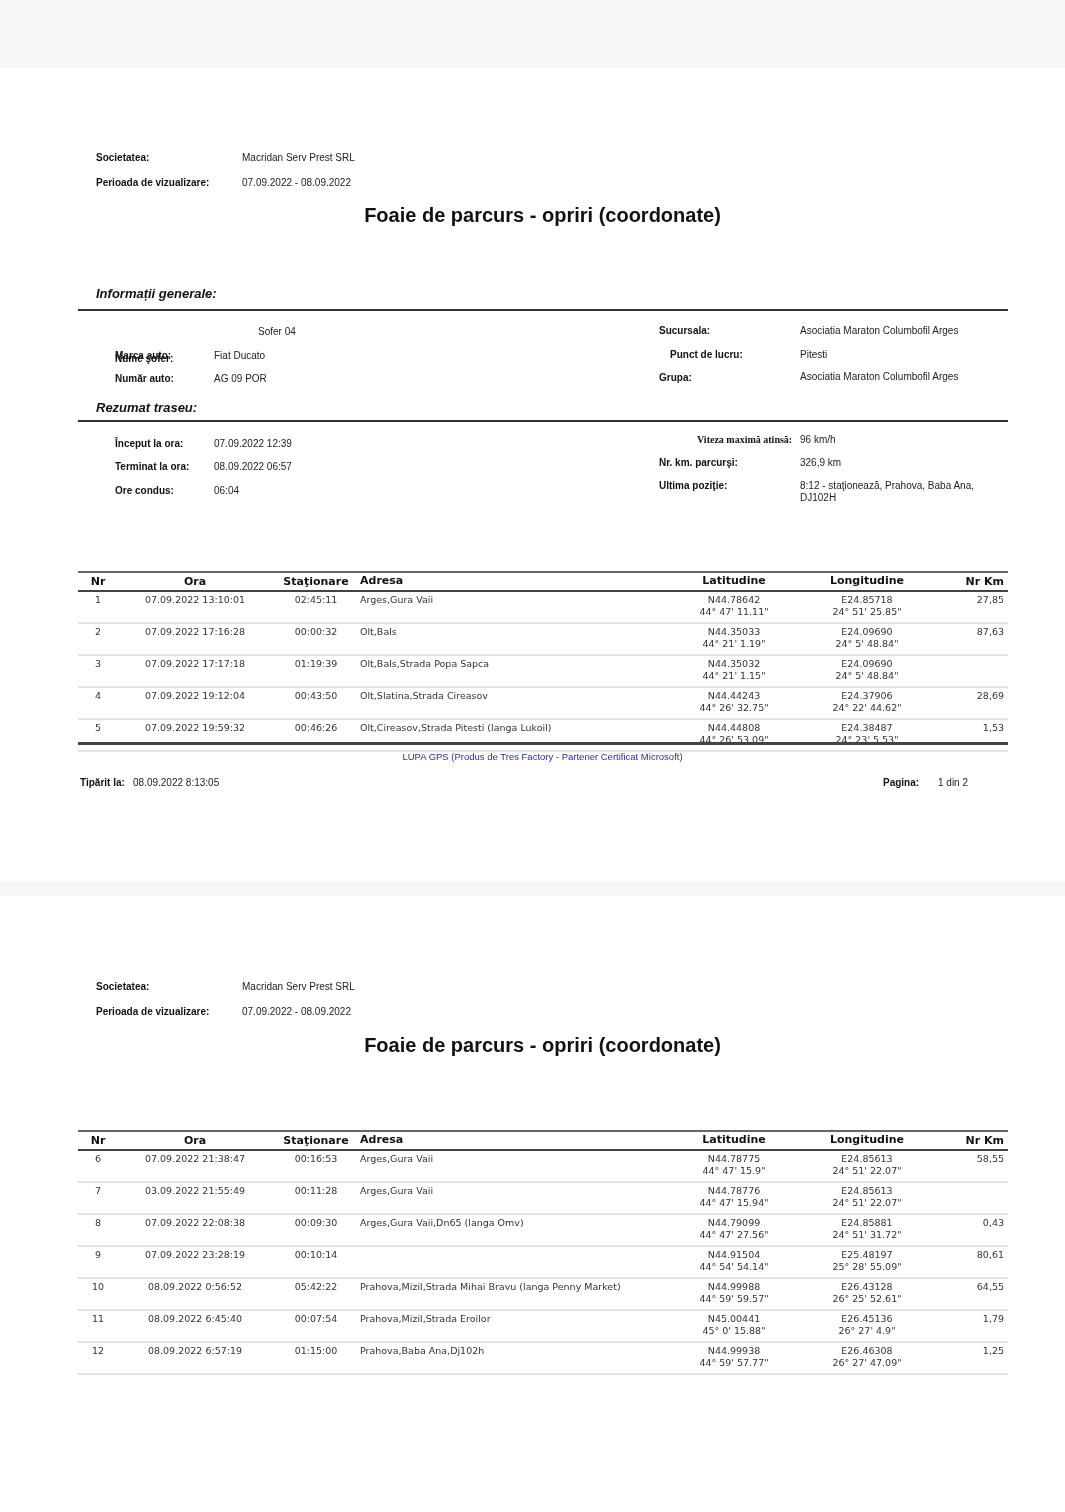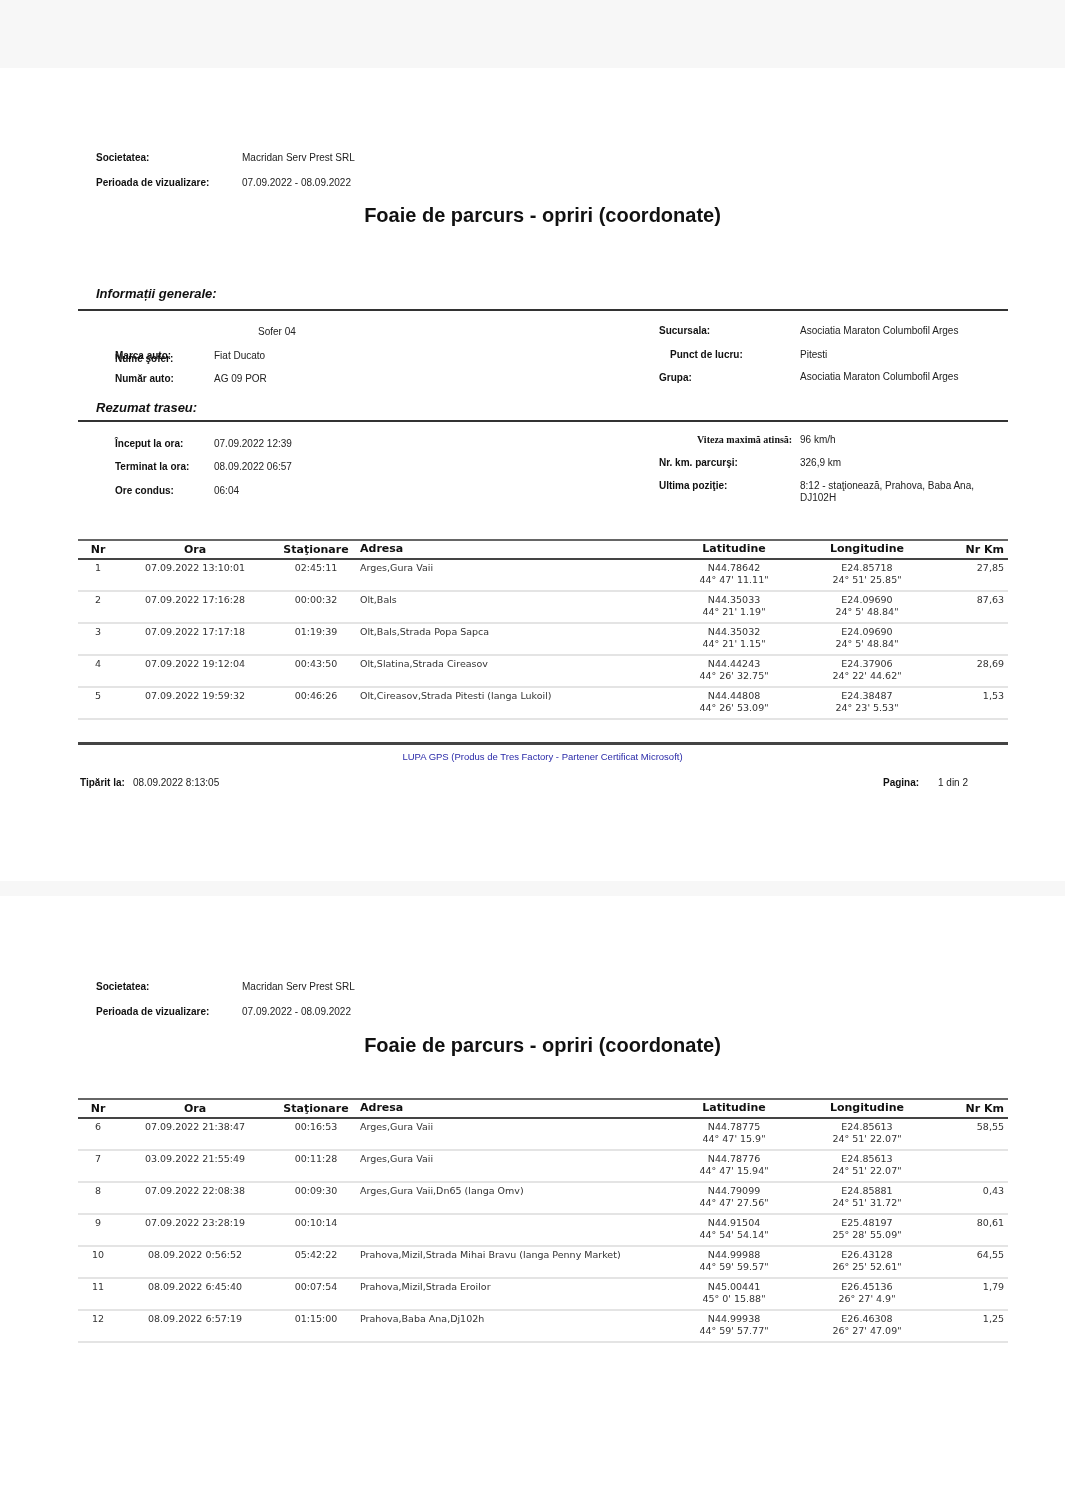--- a/index.html
+++ b/index.html
@@ -29,21 +29,21 @@
   .section-title {
     position: absolute; left: 96px;
     font-size: 13px; font-weight: bold; font-style: italic; color: #111;
   }
   .rule {
     position: absolute; left: 78px; width: 930px; height: 2px; background: #333;
   }
   .rule.thick { height: 3px; background: #444; }
 
   
-  .tbl { position: absolute; left: 78px; width: 930px; }
+  .tbl { position: absolute; left: 78px; width: 930px; margin-top: 32px; }
   .thead {
     position: relative; height: 17px;
     border-top: 2px solid #666; border-bottom: 2px solid #444;
     font-family: "DejaVu Sans", sans-serif; font-size: 11px; font-weight: bold;
   }
   .thead span, .trow span { position: absolute; top: 2px; white-space: nowrap; }
   .trow {
     position: relative; height: 30px;
     border-bottom: 2px solid #e4e4e4;
     font-family: "DejaVu Sans", sans-serif; font-size: 9.5px; color: #333;

